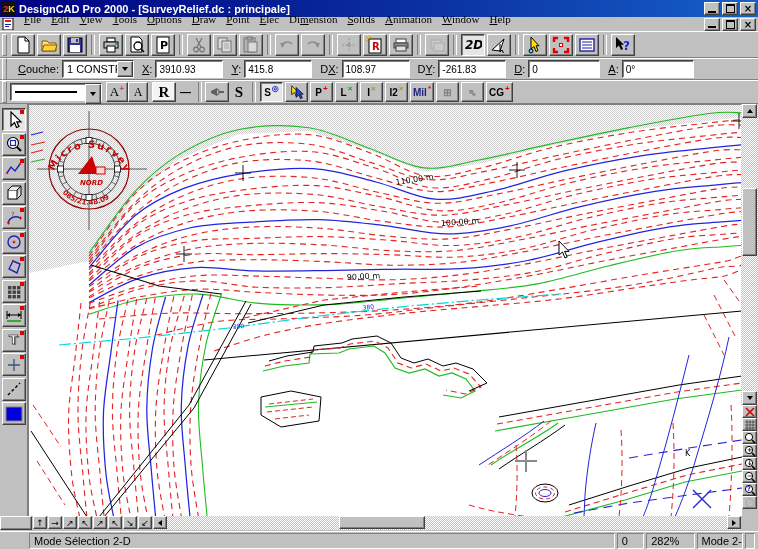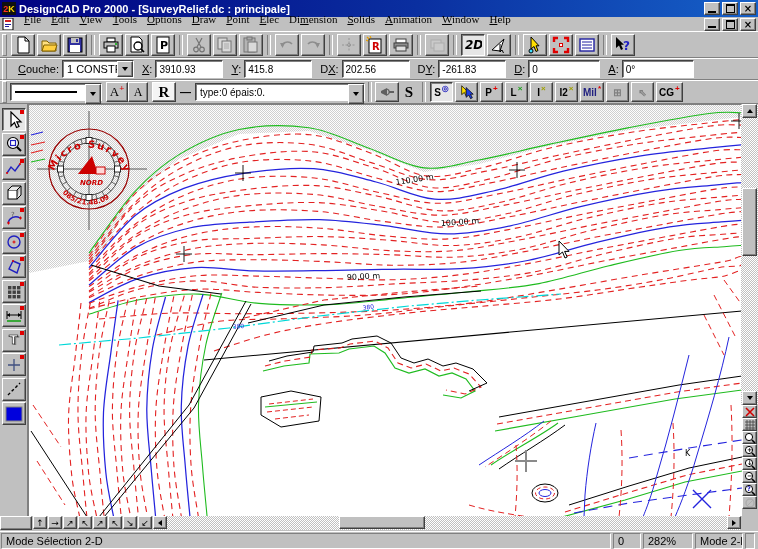--- a/index.html
+++ b/index.html
@@ -347,21 +347,21 @@
     <span class="dd btn">
           <span class="tri tri-down"></span>
         </span>
   </div>
   <span id="coordfields" style="display:flex;align-items:center;">
         <span class="lbl mn"><u>X</u>:</span>
         <span class="field inset-white" style="width: 60px;">3910.93</span>
         <span class="lbl mn"><u>Y</u>:</span>
         <span class="field inset-white" style="width: 60px;">415.8</span>
         <span class="lbl mn">D<u>X</u>:</span>
-        <span class="field inset-white" style="width: 60px;">202.56</span>
+        <span class="field inset-white" style="width: 60px;">108.97</span>
         <span class="lbl mn">D<u>Y</u>:</span>
         <span class="field inset-white" style="width: 60px;">-261.83</span>
         <span class="lbl mn"><u>D</u>:</span>
         <span class="field inset-white" style="width: 64px;">0</span>
         <span class="lbl mn"><u>A</u>:</span>
         <span class="field inset-white" style="width: 64px;">0°</span>
       </span>
 </div>
 
 <div id="stylebar">
@@ -378,26 +378,20 @@
         <span>A</span>
         <span style="color:#e00000;font-size:9px;position:relative;top:-4px;font-weight:bold;">+</span>
       </div>
   <div class="btn" style="width:20px;font-family:'Liberation Serif',serif;font-size:12px;">
         <span>A</span>
       </div>
   <div class="btn" style="width:24px;margin-left:4px;background:#f4f4f4;font-family:'Liberation Serif',serif;font-size:15px;font-weight:bold;">
         <span>R</span>
       </div>
   <span style="margin:0 4px;font-weight:bold;">—</span>
-  <div class="combo inset-white" style="width:170px;">
-    <span class="val" style="font-size:10px;">type:0 épais:0.</span>
-    <span class="dd btn">
-          <span class="tri tri-down"></span>
-        </span>
-  </div>
   <div class="sep"></div>
   <div class="btn" style="width:24px;">
         <svg width="16" height="14" viewBox="0 0 16 14">
           <path d="M2 6 L8 3 L8 11 L2 8 Z" fill="#606060"></path>
           <path d="M8 4 C11 5 11 9 8 10" fill="none" stroke="#606060" stroke-width="1.3"></path>
           <rect x="10" y="6" width="5" height="2" fill="#606060"></rect>
         </svg>
       </div>
   <div style="width:20px;text-align:center;font-family:'Liberation Serif',serif;font-size:15px;font-weight:bold;">S</div>
   <div class="sep"></div>
@@ -832,20 +826,20 @@
         </div>
     <div id="hthumb" class="btn"></div>
   </div>
   <div class="btn" style="position:absolute;left:727px;top:0;width:14px;height:13px;">
         <span class="tri tri-right"></span>
       </div>
   <div id="hscorner"></div>
 </div>
 
 <div id="statusbar">
-  <div class="panel sunken" style="width:600px;">Mode Sélection 2-D</div>
+  <div class="panel sunken" style="width:600px;margin-left:28px;">Mode Sélection 2-D</div>
   <div class="panel sunken" style="width:18px;">0</div>
   <div class="panel sunken" style="width:40px;">282%</div>
   <div class="panel sunken" style="width:38px;">Mode 2-D</div>
   <div class="panel sunken" style="flex:1;"></div>
 </div>
 
 </div>
 
 </body></html>

